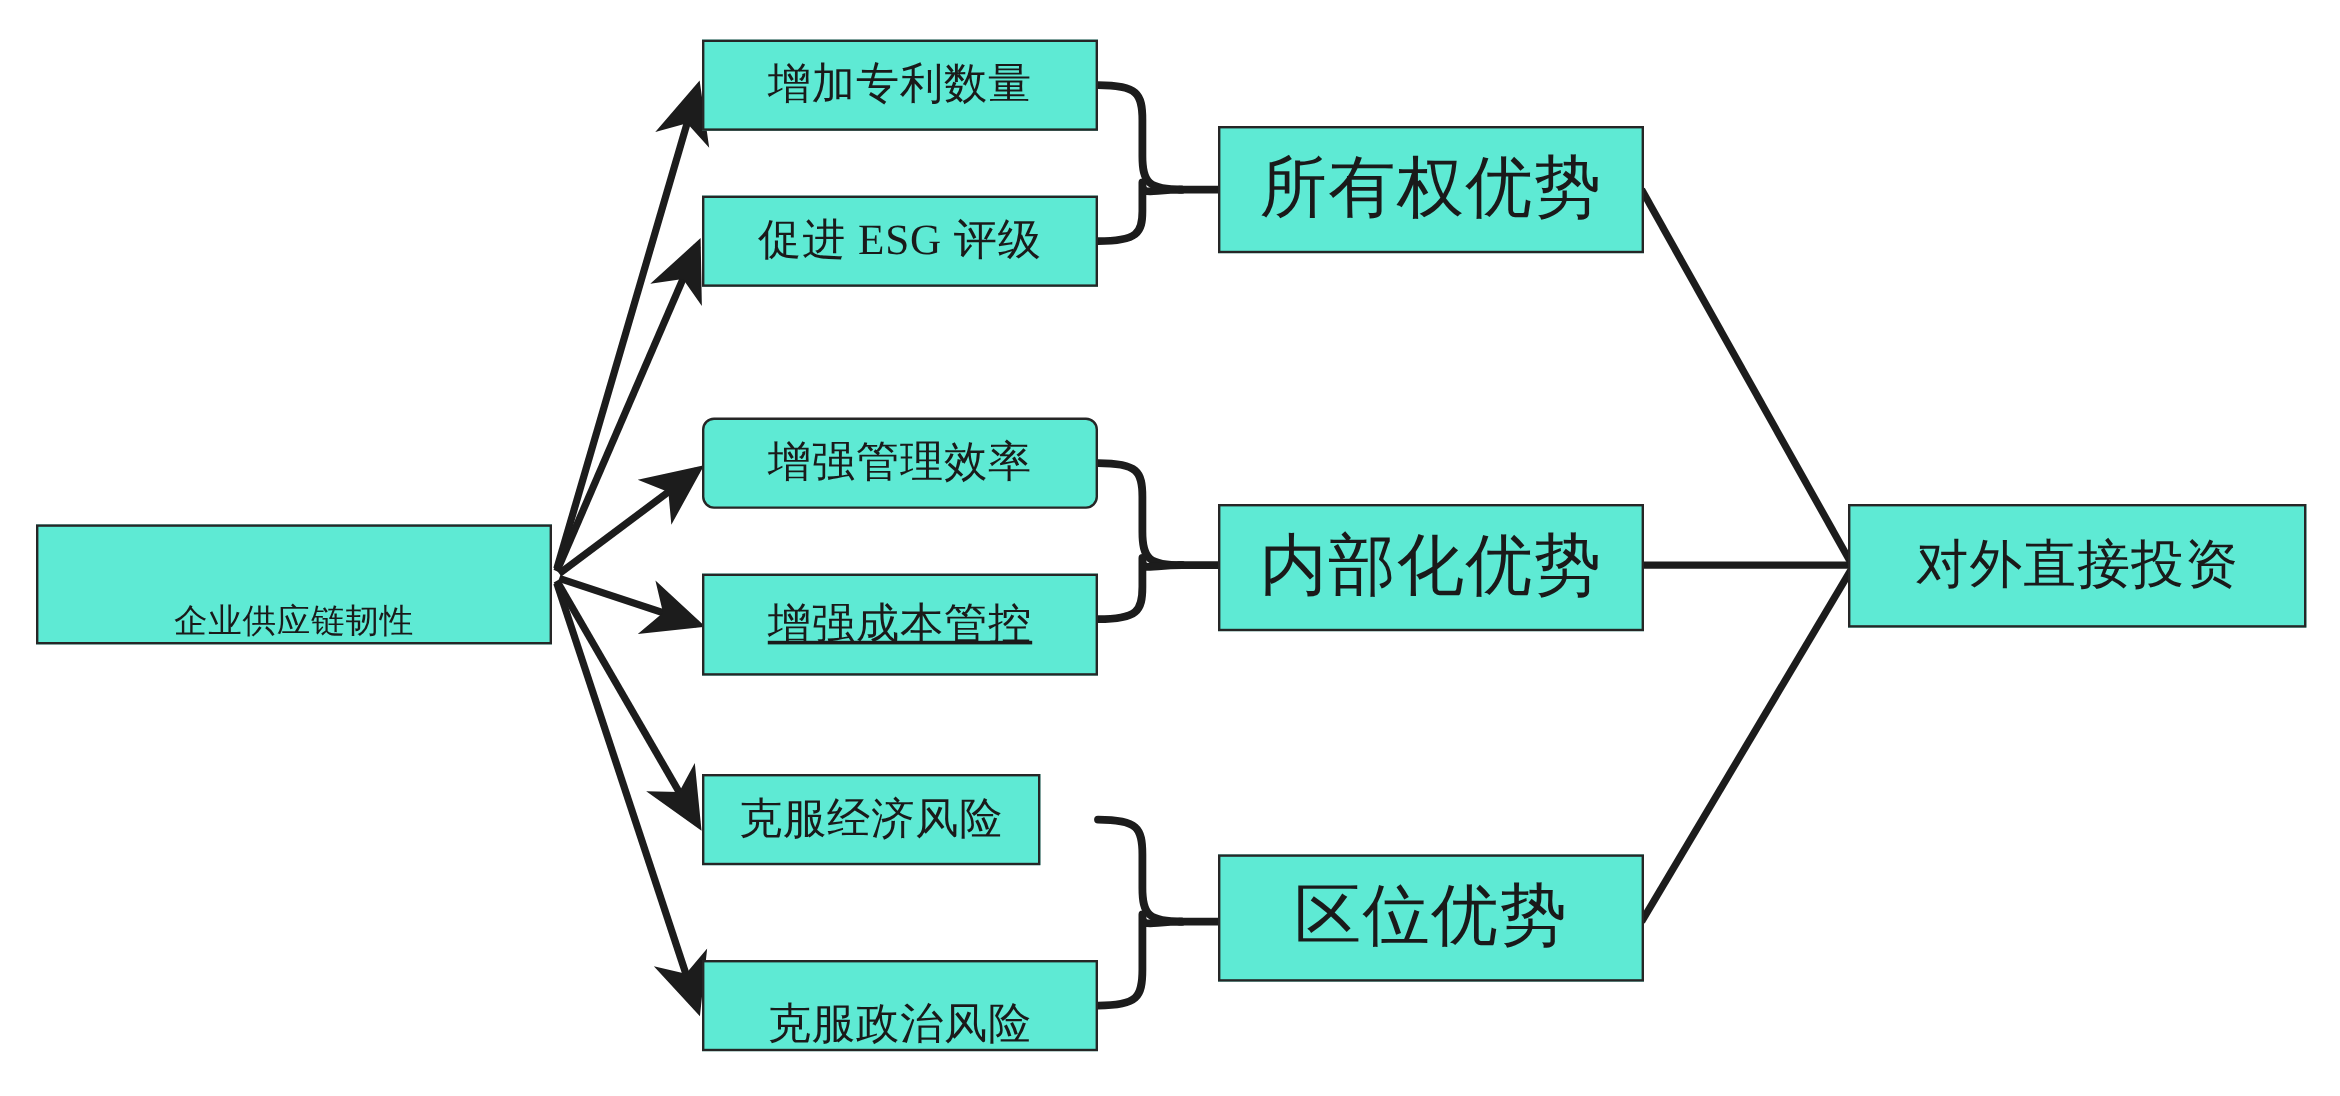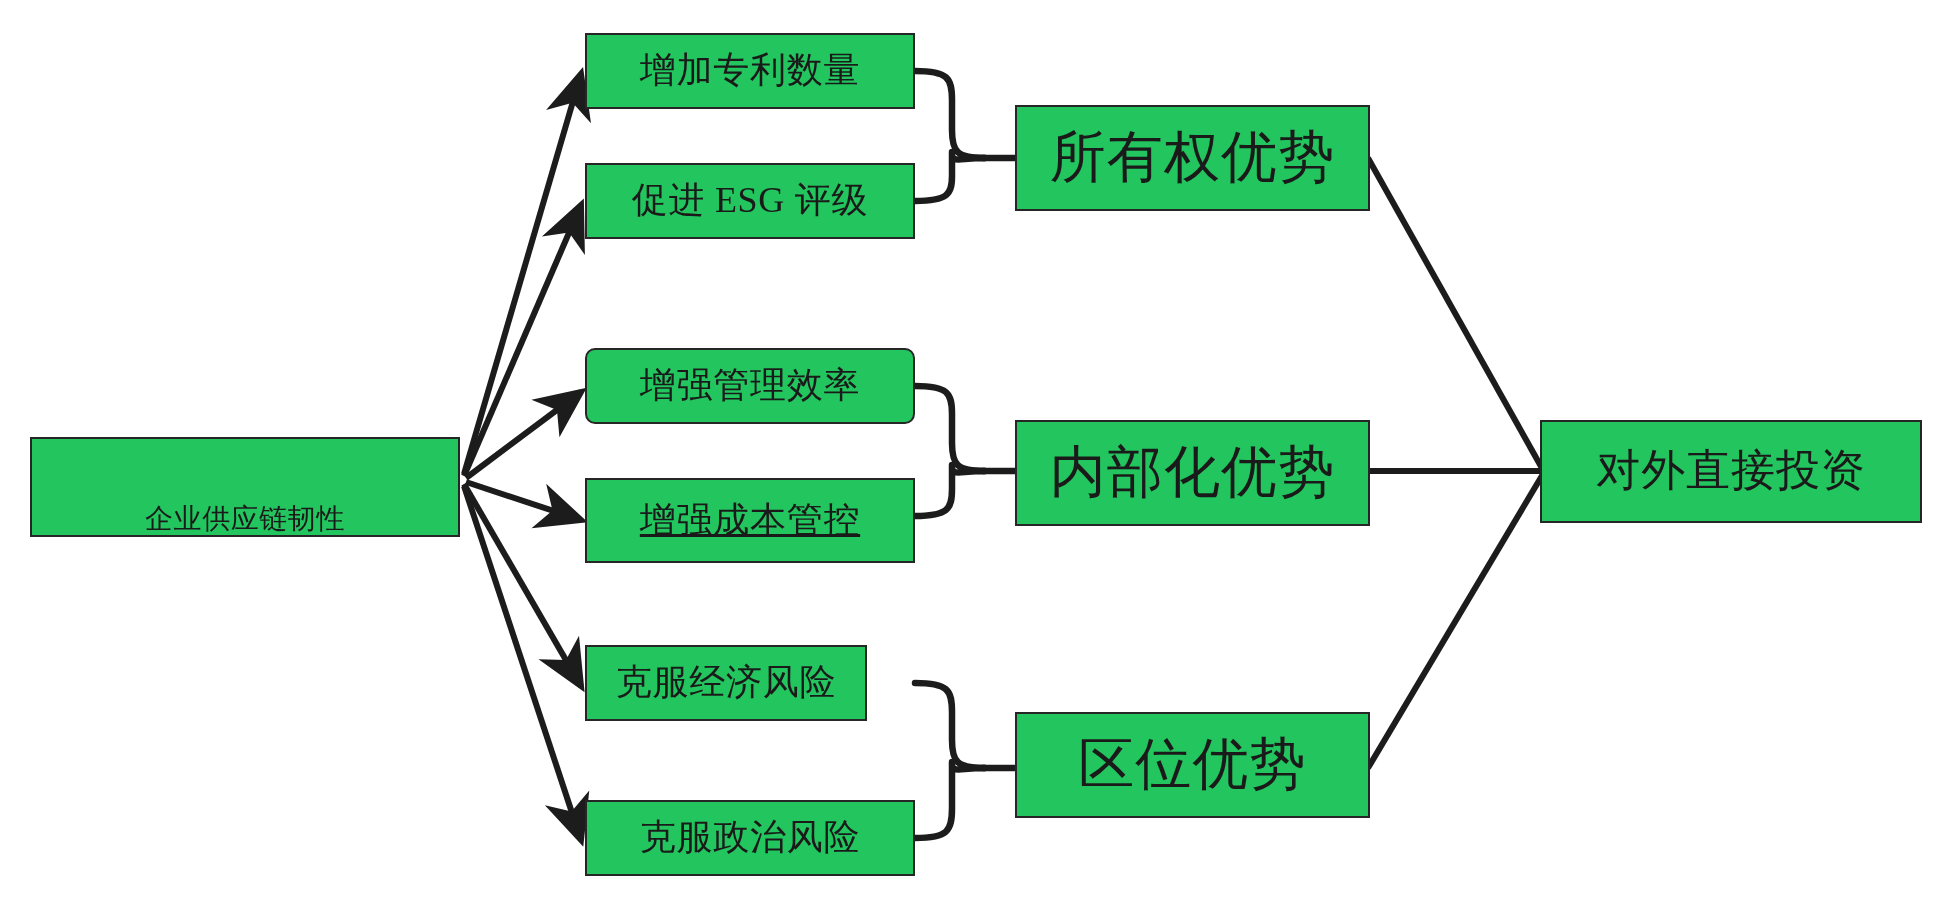--- a/index.html
+++ b/index.html
@@ -18,21 +18,21 @@
   #edges{
     position:absolute;
     left:0;top:0;
     width:1950px;height:913px;
     pointer-events:none;
   }
   .node{
     position:absolute;
     box-sizing:border-box;
     border:2.5px solid #262626;
-    background:#22c55e;
+    background:#5eead4;
     display:flex;
     align-items:center;
     justify-content:center;
     text-align:center;
     line-height:1.1;
     letter-spacing:0.02em;
     white-space:nowrap;
     z-index:2;
   }
   .node-label{
@@ -126,21 +126,21 @@
   </div>
 
   <div class="node lvl-mech" style="left:585px;top:478px;width:330px;height:85px;text-decoration:underline;">
     <span class="node-label">增强成本管控</span>
   </div>
 
   <div class="node lvl-mech" style="left:585px;top:645px;width:282px;height:76px;">
     <span class="node-label">克服经济风险</span>
   </div>
 
-  <div class="node lvl-mech" style="left:585px;top:800px;width:330px;height:76px;">
+  <div class="node lvl-mech" style="left:585px;top:800px;width:330px;height:76px;align-items:flex-end;">
     <span class="node-label">克服政治风险</span>
   </div>
 
   <div class="node lvl-adv" style="left:1015px;top:105px;width:355px;height:106px;">
     <span class="node-label">所有权优势</span>
   </div>
 
   <div class="node lvl-adv" style="left:1015px;top:420px;width:355px;height:106px;">
     <span class="node-label">内部化优势</span>
   </div>

